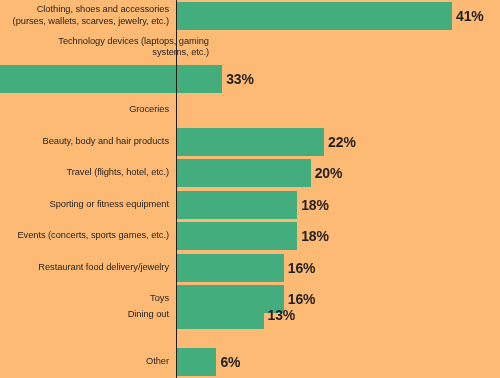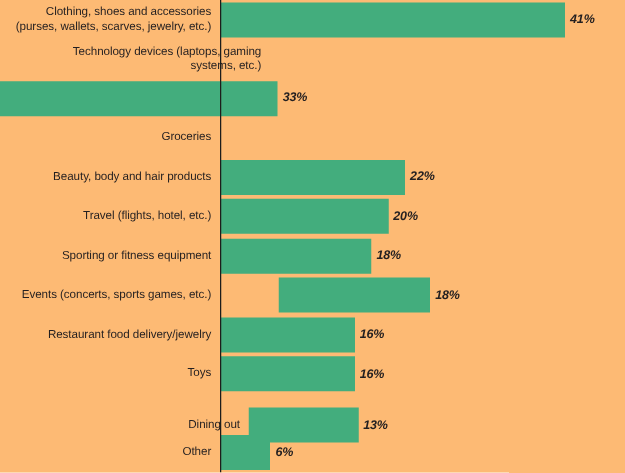--- a/index.html
+++ b/index.html
@@ -45,27 +45,26 @@
     flex: 1 1 auto;
     height: 100%;
     display: flex;
     align-items: center;
   }
   .bar {
     background: #43ad7d;
     height: 100%;
   }
   .bar-value {
-    font-size: 10px;
+    font-size: 14px;
     font-weight: bold;
     color: #231f20;
     padding-left: 4px;
     white-space: nowrap;
     letter-spacing: -0.1px;
-    font-style: italic;
   }
   #axis-line {
     position: absolute;
     left: 176px;
     top: 0;
     width: 1.4px;
     height: 378px;
     background: #1d1d1b;
     z-index: 5;
   }
@@ -110,42 +109,42 @@
           <div class="bar-value">20%</div>
         </div>
       </div>
       <div class="bar-row" style="position: absolute; left: 0px; top: 190.75px; height: 28px;">
         <div class="cat-label">Sporting or fitness equipment</div>
         <div class="bar-wrap">
           <div class="bar" style="width: 121.171px;"></div>
           <div class="bar-value">18%</div>
         </div>
       </div>
-      <div class="bar-row" style="position: absolute; left: 0px; top: 222.25px; height: 28px; gap: 47px;">
+      <div class="bar-row" style="position: absolute; left: 0px; top: 222.25px; height: 28px;">
         <div class="cat-label">Events (concerts, sports games, etc.)</div>
         <div class="bar-wrap">
           <div class="bar" style="width: 121.171px;"></div>
           <div class="bar-value">18%</div>
         </div>
       </div>
       <div class="bar-row" style="position: absolute; left: 0px; top: 253.75px; height: 28px;">
         <div class="cat-label">Restaurant food delivery/jewelry</div>
         <div class="bar-wrap">
           <div class="bar" style="width: 107.707px;"></div>
           <div class="bar-value">16%</div>
         </div>
       </div>
       <div class="bar-row" style="position: absolute; left: 0px; top: 285.25px; height: 28px;">
         <div class="cat-label">Toys</div>
         <div class="bar-wrap">
           <div class="bar" style="width: 107.707px;"></div>
           <div class="bar-value">16%</div>
         </div>
       </div>
-      <div class="bar-row" style="position: absolute; left: 0px; top: 326px; height: 28px; padding-left: 23px;">
+      <div class="bar-row" style="position: absolute; left: 0px; top: 301px; height: 28px;">
         <div class="cat-label">Dining out</div>
         <div class="bar-wrap">
           <div class="bar" style="width: 87.5122px;"></div>
           <div class="bar-value">13%</div>
         </div>
       </div>
       <div class="bar-row" style="position: absolute; left: 0px; top: 348.25px; height: 28px;">
         <div class="cat-label">Other</div>
         <div class="bar-wrap">
           <div class="bar" style="width: 40.3902px;"></div>

